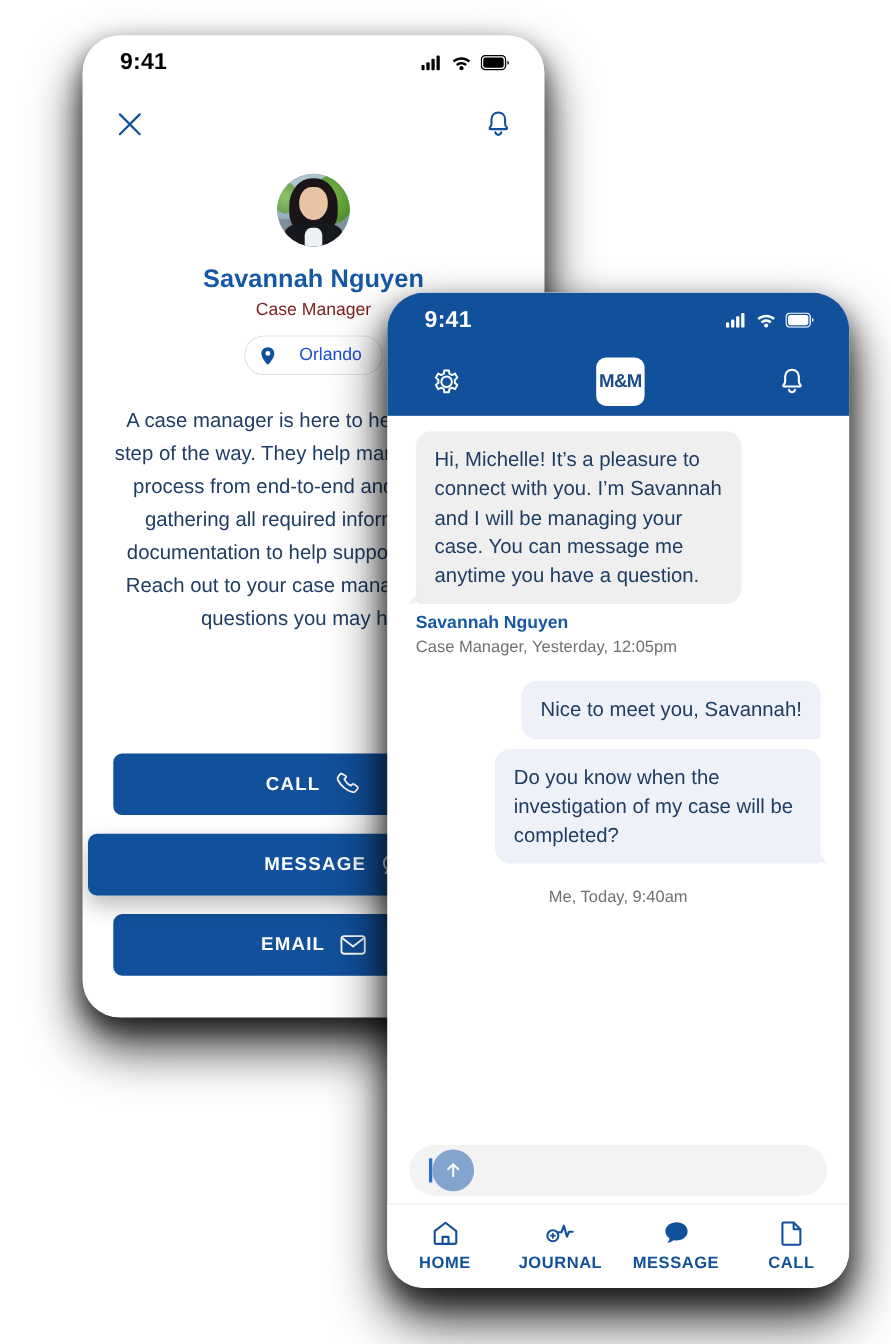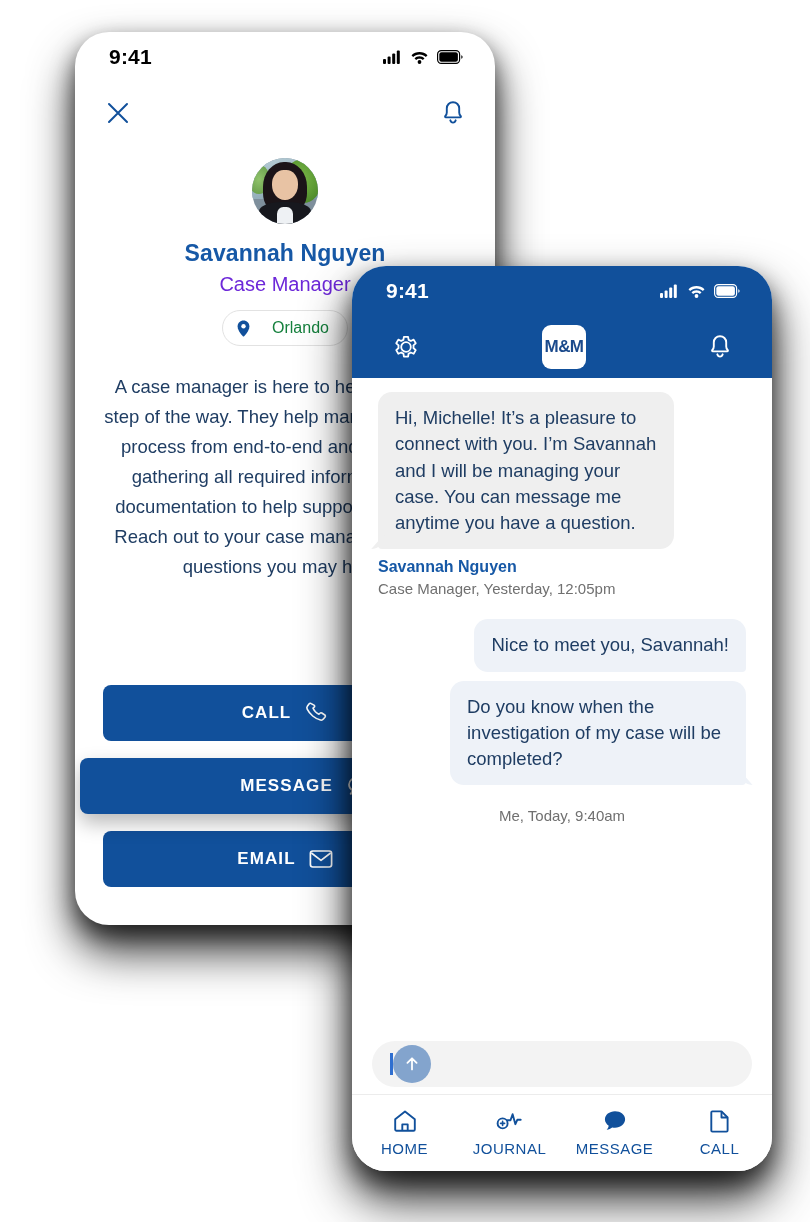--- a/index.html
+++ b/index.html
@@ -98,33 +98,33 @@
 
   .profile-name {
     margin-top: 16px;
     font-size: 23px;
     font-weight: bold;
     color: #1658a6;
     letter-spacing: 0.1px;
   }
   .profile-role {
     margin-top: 6px;
-    font-size: 20px;
-    color: #6d28d9;
+    font-size: 16px;
+    color: #7f1d1d;
   }
   .loc-chip {
     display: inline-flex;
     align-items: center;
     gap: 22px;
     margin-top: 14px;
     padding: 8px 18px 8px 14px;
     border: 1.5px solid #e2e2e2;
     border-radius: 20px;
     font-size: 16px;
-    color: #15803d;
+    color: #1d4ed8;
     background: #fff;
   }
   .profile-text {
     margin: 26px 22px 0 22px;
     font-size: 18.5px;
     line-height: 1.62;
     color: #1f3d63;
     text-align: center;
   }
 
@@ -315,21 +315,21 @@
   .tab {
     flex: 1;
     display: flex;
     flex-direction: column;
     align-items: center;
     gap: 7px;
     color: #11509b;
   }
   .tab-label {
     font-size: 15px;
-    font-weight: normal;
+    font-weight: bold;
     letter-spacing: 0.5px;
   }
 </style>
 </head>
 <body>
 
 <div class="phone" id="phone-back">
 
   <div class="statusbar sb-dark">
     <div class="clock">9:41</div>

